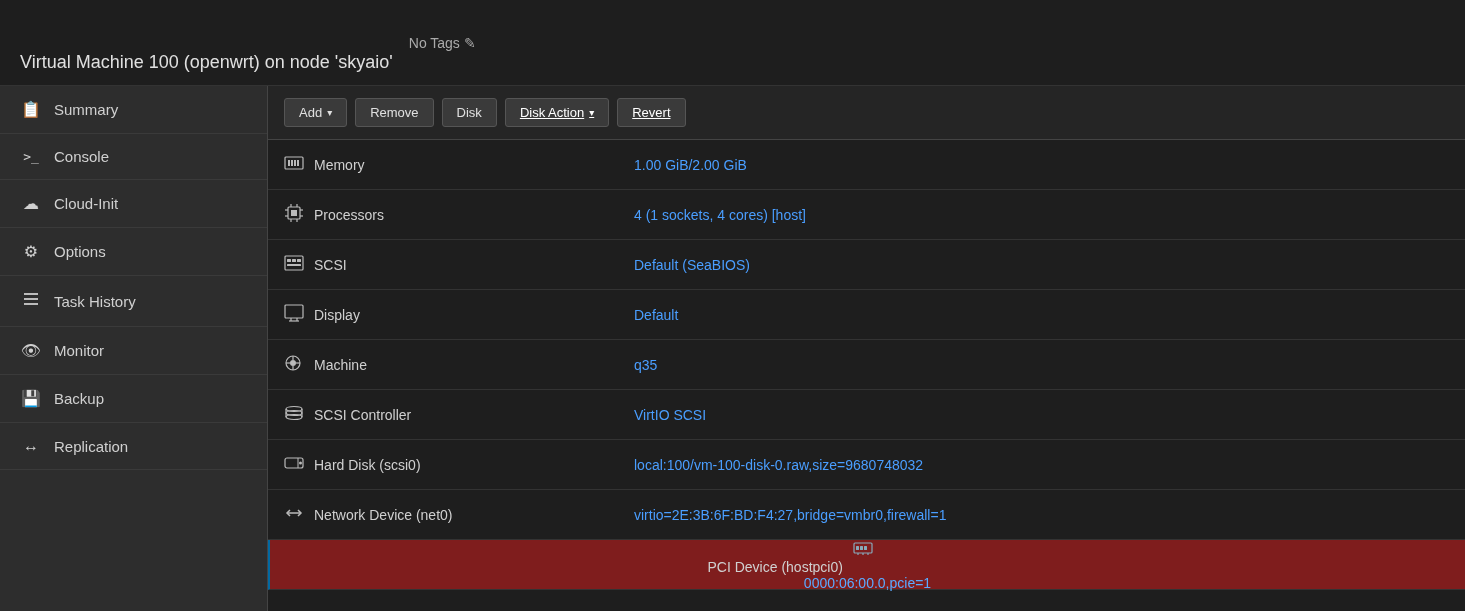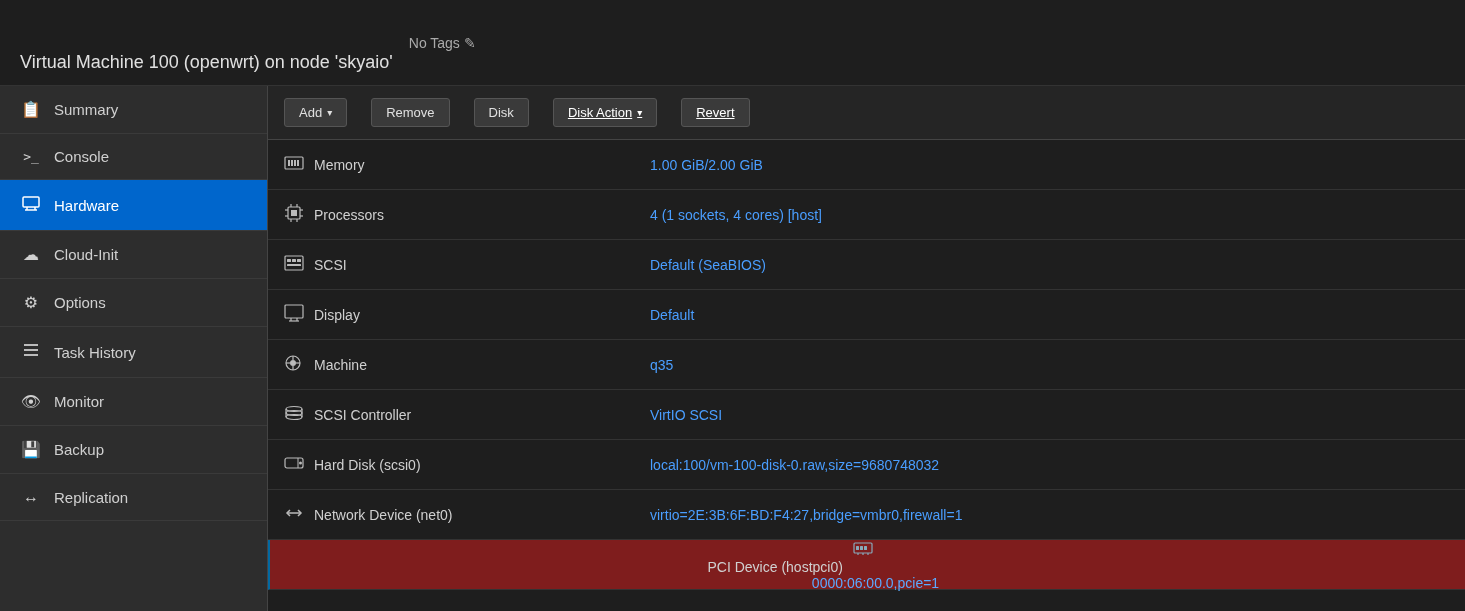--- a/index.html
+++ b/index.html
@@ -78,21 +78,21 @@
       flex: 1;
       background: #1e1e1e;
       display: flex;
       flex-direction: column;
     }
 
     
     .toolbar {
       display: flex;
       align-items: center;
-      gap: 24px;
+      gap: 8px;
       padding: 12px 16px;
       background: #252525;
       border-bottom: 1px solid #444;
     }
     .btn {
       background: #3a3a3a;
       border: 1px solid #555;
       color: #e0e0e0;
       padding: 6px 14px;
       border-radius: 3px;
@@ -135,21 +135,20 @@
       flex-shrink: 0;
     }
     .hw-name {
       width: 320px;
       color: #d0d0d0;
       flex-shrink: 0;
     }
     .hw-value {
       color: #4a9eff;
       flex: 1;
-      margin-left: 16px;
     }
     .hw-row.selected .hw-value {
       color: #5aabff;
     }
   </style>
 </head>
 <body>
 
 <div class="title-bar">
   <span class="title-text">Virtual Machine 100 (openwrt) on node 'skyaio'</span>
@@ -162,31 +161,20 @@
 <div class="main-layout">
 
   <div class="sidebar">
     <div class="sidebar-item">
       <span class="sidebar-icon">📋</span>
       <span>Summary</span>
     </div>
     <div class="sidebar-item">
       <span class="sidebar-icon" style="font-family:monospace;font-size:13px;">&gt;_</span>
       <span>Console</span>
-    </div>
-    <div class="sidebar-item active">
-      <span class="sidebar-icon">
-        <svg width="18" height="18" viewBox="0 0 18 18" fill="white">
-            <rect x="1" y="3" width="16" height="10" rx="1" fill="none" stroke="white" stroke-width="1.5"></rect>
-            <line x1="5" y1="13" x2="5" y2="16" stroke="white" stroke-width="1.5"></line>
-            <line x1="13" y1="13" x2="13" y2="16" stroke="white" stroke-width="1.5"></line>
-            <line x1="3" y1="16" x2="15" y2="16" stroke="white" stroke-width="1.5"></line>
-          </svg>
-      </span>
-      <span>Hardware</span>
     </div>
     <div class="sidebar-item">
       <span class="sidebar-icon">☁</span>
       <span>Cloud-Init</span>
     </div>
     <div class="sidebar-item">
       <span class="sidebar-icon">⚙</span>
       <span>Options</span>
     </div>
     <div class="sidebar-item">

